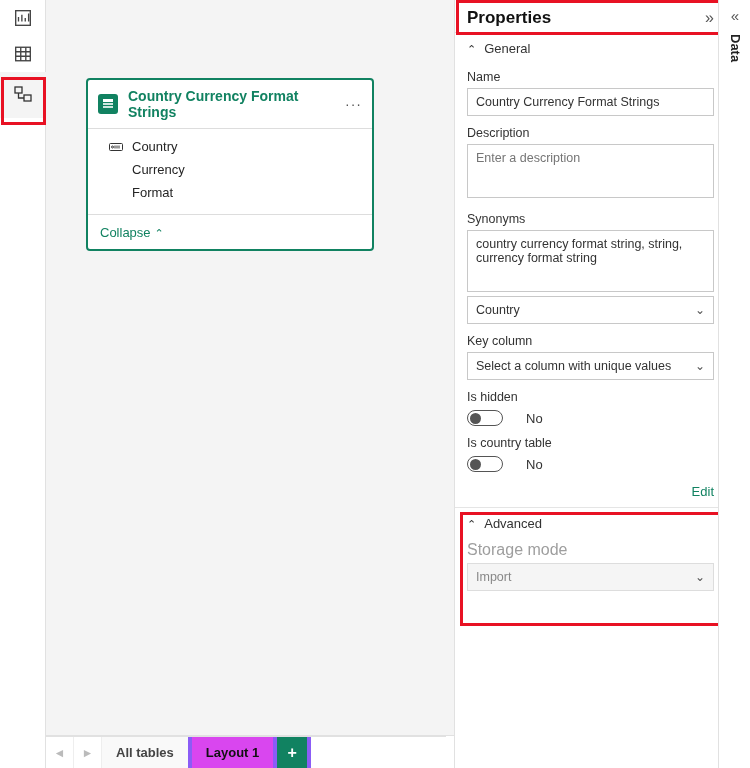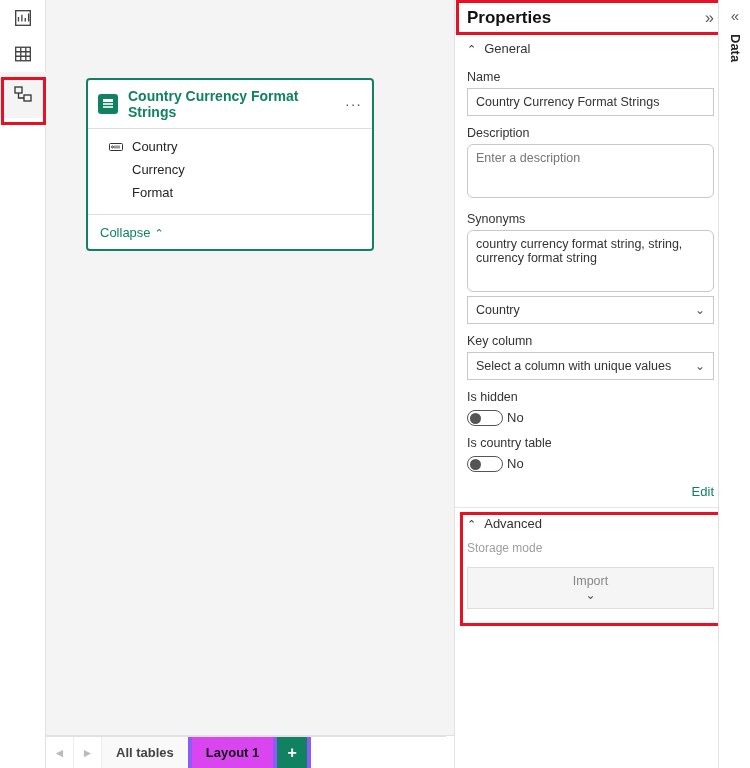--- a/index.html
+++ b/index.html
@@ -28,36 +28,36 @@
   .props { position:absolute; right:24px; top:0; width:272px; height:768px; background:#fff; border-left:1px solid #e1e1e1; overflow:hidden; }
   .props-header { display:flex; align-items:center; justify-content:space-between; padding:8px 12px 4px 12px; border-bottom:1px solid #e1e1e1; }
   .props-title { font-size:17px; font-weight:600; color:#111; }
   .collapse-pane { font-size:16px; color:#555; cursor:pointer; }
   .props-header-highlight { position:absolute; top:0px; right:5px; width:265px; height:35px; border:3px solid #e81123; pointer-events:none; }
 
   .section-head { padding:8px 12px 4px 12px; display:flex; align-items:center; gap:8px; color:#333; font-size:13px; }
   .section-content { padding:0 12px 6px 12px; }
   .field-label { font-size:12.5px; color:#333; margin:10px 0 4px 0; }
   .txt, .ta, .sel { width:100%; border:1px solid #c8c8c8; background:#fff; font-size:12.5px; color:#333; padding:6px 8px; }
-  .ta { height:54px; resize:none;border-radius:6px; }
+  .ta { height:54px; resize:none; }
   .syn { height:62px; }
   .sel { display:flex; align-items:center; justify-content:space-between; cursor:pointer; }
   .sel .chev { color:#555; font-size:12px; }
-  .sel.disabled { background:#f5f5f5; color:#888; border-color:#ddd;flex-direction:column; }
-
-  .toggle-row { display:flex; gap:4px; margin-top:6px; }
+  .sel.disabled { background:#f5f5f5; color:#888; border-color:#ddd; }
+
+  .toggle-row { display:flex; align-items:center; gap:23px; margin-top:6px; }
   .toggle { width:36px; height:16px; border:1px solid #555; border-radius:10px; background:#fff; position:relative; cursor:pointer; }
   .toggle .knob { position:absolute; left:2px; top:1.5px; width:11px; height:11px; border-radius:50%; background:#555; }
   .toggle-lbl { font-size:13px; color:#333; }
 
   .edit-link { text-align:right; color:#118261; font-size:13px; padding:6px 12px 8px 0; cursor:pointer; }
 
   .adv-box { border-top:1px solid #e5e5e5; position:relative; }
   .adv-highlight { position:absolute; top:4px; left:5px; right:5px; height:114px; border:3px solid #e81123; pointer-events:none; }
-  .adv-disabled-label { font-size:12px; color:#9e9e9e; margin:6px 0 12px 0; }
+  .adv-disabled-label { font-size:16px; color:#9e9e9e; margin:6px 0 4px 0; }
 
   
   .data-rail { position:absolute; right:0; top:0; width:32px; height:768px; border-left:1px solid #e1e1e1; background:#fff; }
   .data-rail .expand { width:32px; height:30px; display:flex; align-items:center; justify-content:center; color:#555; font-size:15px; cursor:pointer;}
   .data-rail .vtext { writing-mode:vertical-rl; text-orientation:mixed; font-size:13px; color:#222; font-weight:600; margin-top:4px; margin-left:9px; }
 
   
   .tabs { position:absolute; left:46px; bottom:0; right:304px; height:32px; background:#fff; display:flex; align-items:stretch; border-top:1px solid #e1e1e1; }
   .tab-nav { width:28px; display:flex; align-items:center; justify-content:center; color:#bbb; font-size:12px; border-right:1px solid #eee;}
   .tab { padding:0 14px; display:flex; align-items:center; font-size:13px; color:#444; border-right:4px solid #8b5cf6; cursor:pointer; background:#f9f9f9;font-weight:bold;}

